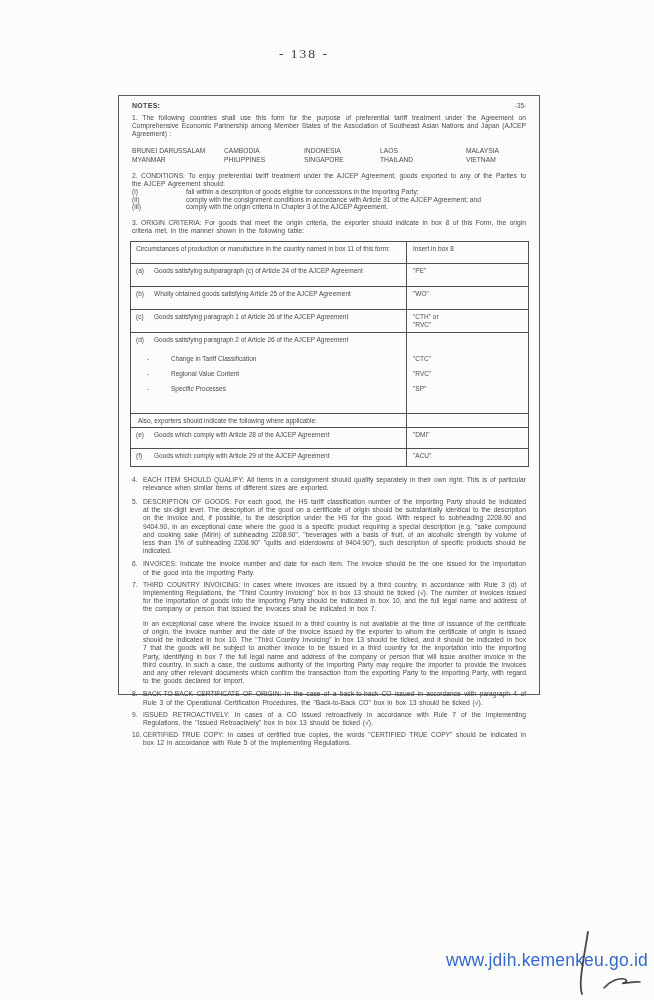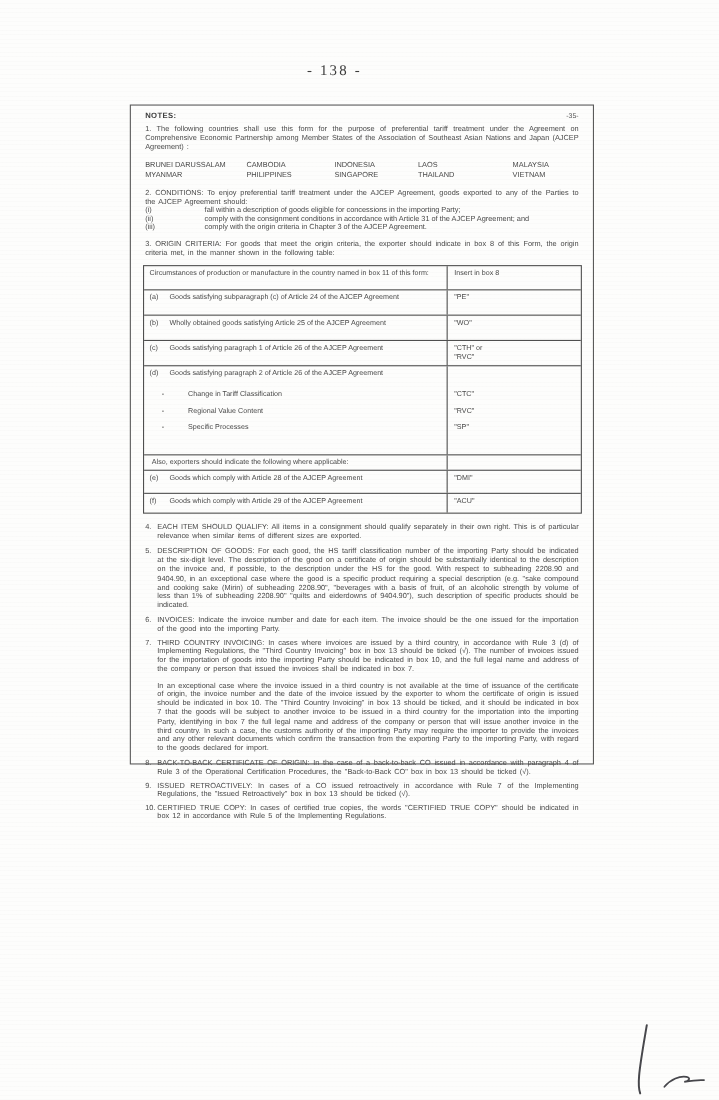--- a/index.html
+++ b/index.html
@@ -7,21 +7,21 @@
     position:relative;
     width:654px;height:1000px;
     margin:0 auto;
     background:#fdfdfc;
     background-image:repeating-linear-gradient(0deg, rgba(120,120,120,0.025) 0 1px, transparent 1px 4px);
     font-family:"Liberation Sans","DejaVu Sans",sans-serif;
     color:#454545;
     overflow:hidden;
   }
   .page-number{
-    position:absolute;top:56px;left:0;width:608px;
+    position:absolute;top:46px;left:0;width:608px;
     text-align:center;
     font-size:13.5px;letter-spacing:2px;color:#3c3c3c;
     font-family:"Liberation Serif","DejaVu Serif",serif;
   }
   .notes-box{
     position:absolute;left:118px;top:95px;
     width:422px;height:600px;
     border:1px solid #5a5a5a;
     box-sizing:border-box;
     padding:6px 13px 8px 13px;
@@ -253,19 +253,20 @@
     </p>
     <p class="para hang p9">
       <span class="pnum">9.</span><span>ISSUED RETROACTIVELY: In cases of a CO issued retroactively in accordance with Rule 7 of the Implementing Regulations, the "Issued Retroactively" box in box 13 should be ticked (√).</span>
     </p>
     <p class="para hang p10">
       <span class="pnum">10.</span><span>CERTIFIED TRUE COPY: In cases of certified true copies, the words "CERTIFIED TRUE COPY" should be indicated in box 12 in accordance with Rule 5 of the Implementing Regulations.</span>
     </p>
 
   </div>
 
+  <div class="watermark">www.jdih.kemenkeu.go.id</div>
 
   <svg class="signature" width="100" height="72" viewBox="0 0 100 72">
     <path d="M 36 4 C 34 16, 30 38, 29 50 C 28.4 57, 28.6 62, 30 66" fill="none" stroke="#2e2e33" stroke-width="1.8" stroke-linecap="round" opacity="0.88"></path>
     <path d="M 52 60 C 58 53, 66 50, 72 51 C 76 51.8, 75 54.5, 70 55.5 C 76 54.5, 83 53.5, 88 54" fill="none" stroke="#2e2e33" stroke-width="1.6" stroke-linecap="round" opacity="0.88"></path>
   </svg>
 
 </div>
 
 </body></html>

